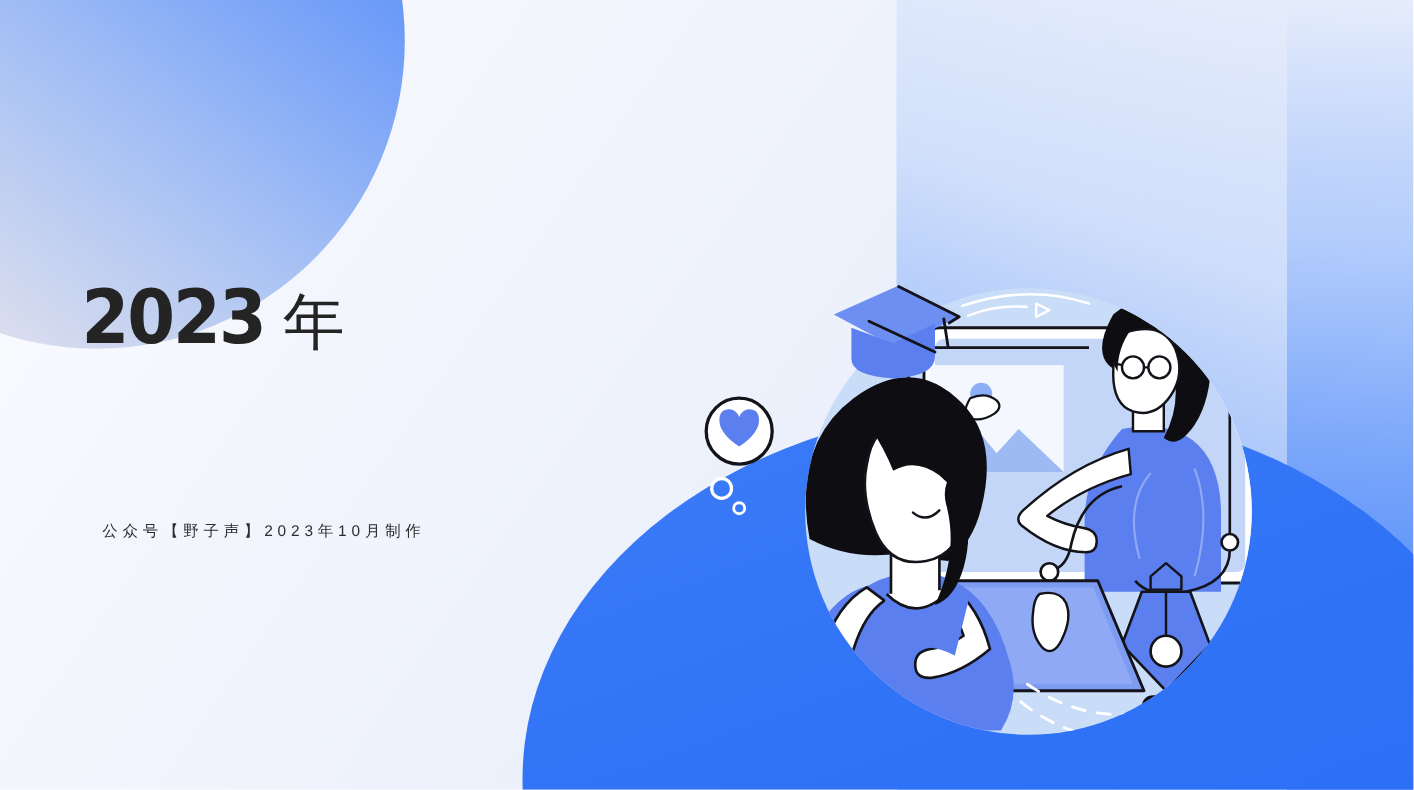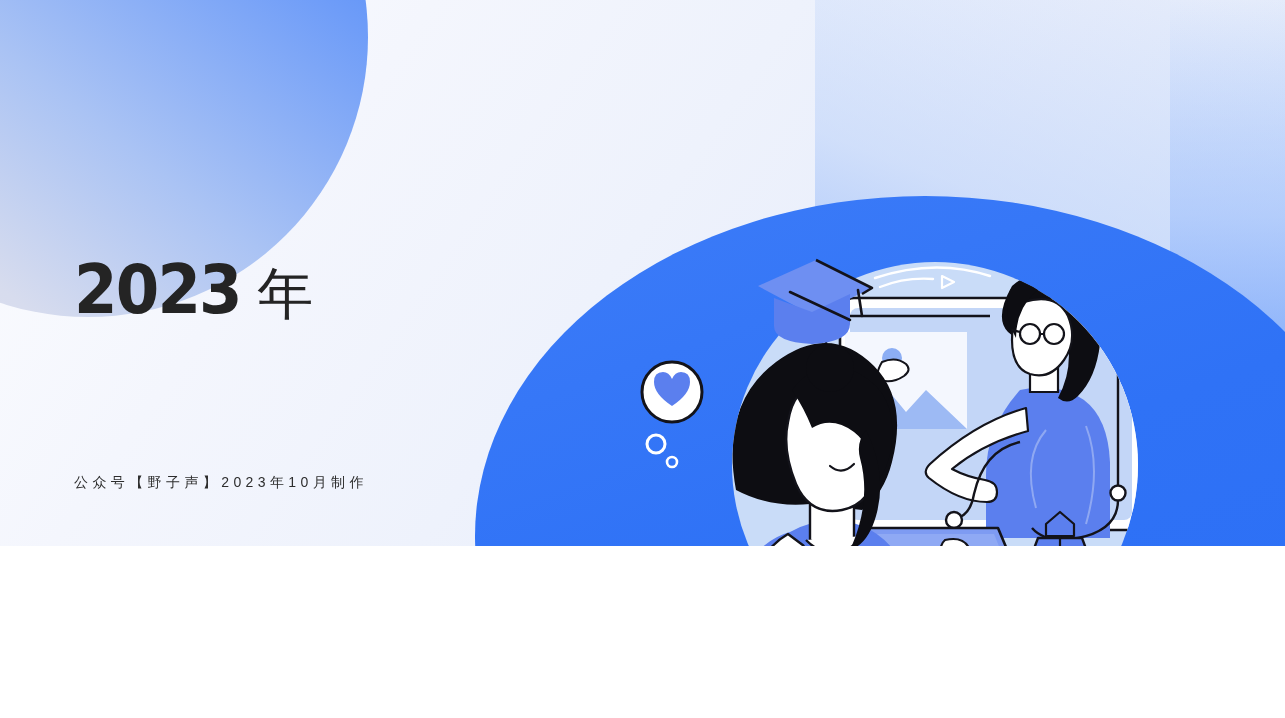--- a/index.html
+++ b/index.html
@@ -3,21 +3,21 @@
 <meta charset="utf-8">
 <title>2023年各大新媒体平台玩法分享</title>
 <style>
   html,body{margin:0;padding:0;}
   body{
     width:1285px;height:718px;overflow:hidden;
     font-family:"Liberation Sans","DejaVu Sans",sans-serif;
     background:#ffffff;
   }
   .slide{
-    position:relative;width:1285px;height:546px;overflow:hidden;
+    position:relative;width:1285px;height:718px;overflow:hidden;
     background:
       linear-gradient(125deg,#fcfdff 0%,#f4f6fd 26%,#eef2fc 48%,#e9eefb 66%,#e3ebfb 80%,#dce7fa 100%);
   }
   
   .bg-circle-tl{
     position:absolute;left:-192px;top:-243px;width:560px;height:560px;border-radius:50%;
     background:linear-gradient(218deg,#3b7bf6 0%,#6f9df8 28%,#aac3f4 58%,#d7dcee 82%,#e2e2ee 100%);
   }
   .bg-right-wash{
     position:absolute;right:0;top:0;width:470px;height:718px;
@@ -41,21 +41,21 @@
     font-family:"DejaVu Sans","Liberation Sans",sans-serif;
     font-weight:900;font-size:68px;letter-spacing:-2px;
     display:inline-block;transform:scaleX(.92);transform-origin:left center;
   }
   .headline-year .cn{font-weight:500;font-size:56px;letter-spacing:0;margin-left:2px;}
   .headline-sub{
     margin:14px 0 0 0;font-size:46px;line-height:1.14;color:#1a5df0;
     font-weight:500;letter-spacing:2px;white-space:nowrap;
   }
   .byline{
-    position:absolute;left:74px;top:474px;
+    position:absolute;left:93px;top:474px;
     font-size:14px;color:#2d2d2d;letter-spacing:4.4px;white-space:nowrap;font-weight:500;
   }
   
   .illu{position:absolute;left:690px;top:250px;width:500px;height:440px;}
   .illu svg{display:block;width:500px;height:440px;overflow:visible;}
 </style>
 </head>
 <body>
 
 <div class="slide">

